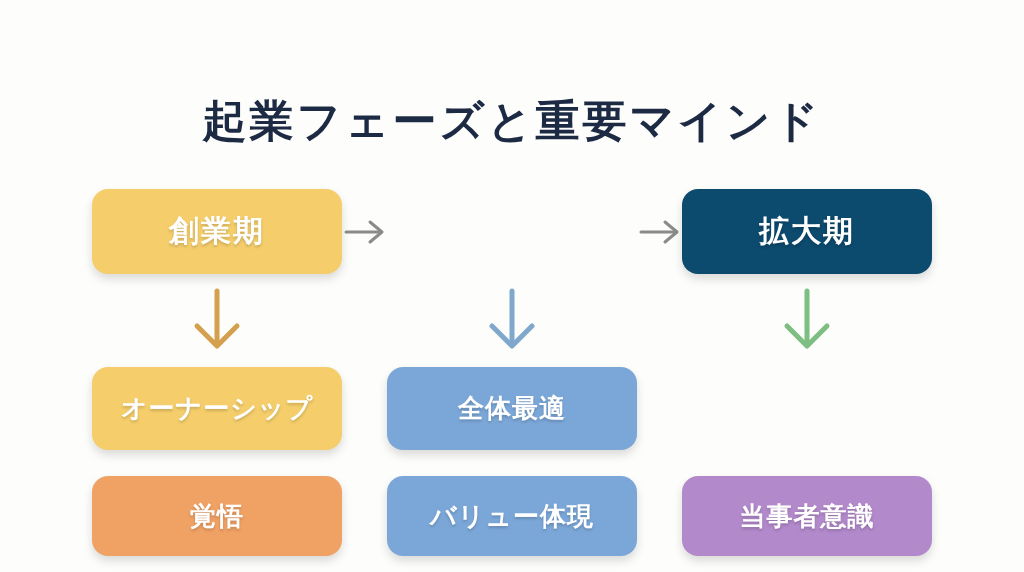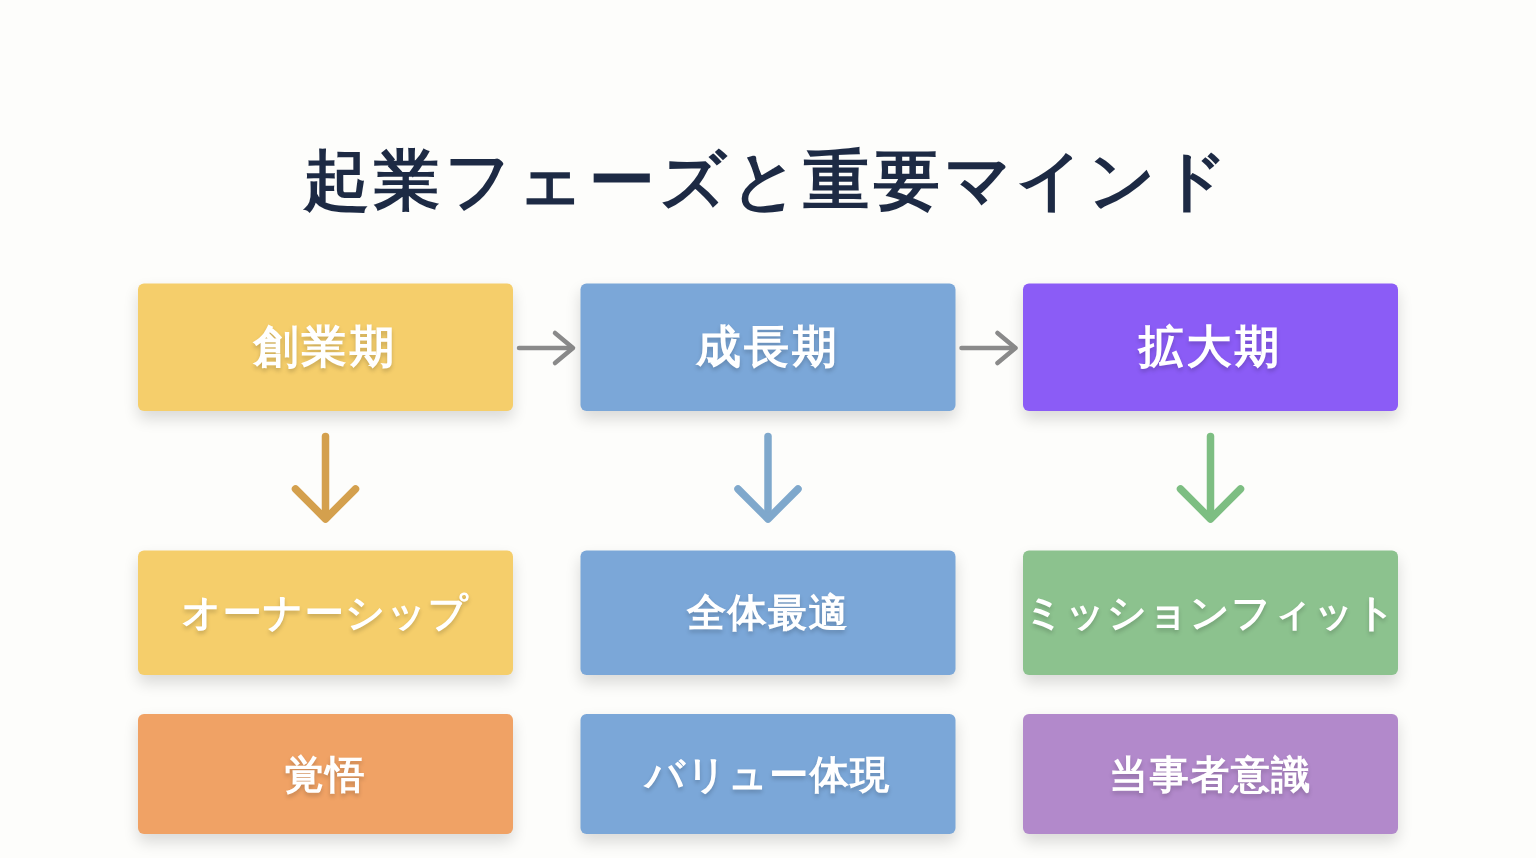--- a/index.html
+++ b/index.html
@@ -24,21 +24,21 @@
     line-height: 58px;
     text-align: center;
     font-size: 44px;
     font-weight: 800;
     letter-spacing: 3px;
     color: #1d2a44;
   }
   .box {
     position: absolute;
     width: 250px;
-    border-radius: 4px;
+    border-radius: 16px;
     display: flex;
     align-items: center;
     justify-content: center;
     color: #ffffff;
     font-weight: 700;
     text-shadow: 0 2px 3px rgba(0,0,0,0.18);
     box-shadow: 0 5px 10px rgba(0,0,0,0.14);
   }
   .phase-box { top: 145px; height: 85px; font-size: 30px; letter-spacing: 2px; }
   .mindset-box-1 { top: 323px; height: 83px; font-size: 26px; letter-spacing: 1px; }
@@ -76,32 +76,29 @@
     <span>創業期</span>
   </div>
 
   <div class="h-arrow h-arrow-1" style="color: rgb(138, 138, 138);">
     <svg viewBox="0 0 45 32">
       <line x1="4" y1="16" x2="38" y2="16" stroke="currentColor" stroke-width="3" stroke-linecap="round"></line>
       <polyline points="28,6 40,16 28,26" fill="none" stroke="currentColor" stroke-width="3" stroke-linecap="round" stroke-linejoin="round"></polyline>
     </svg>
   </div>
 
-  <div class="box phase-box col-2" style="background: rgb(123, 167, 216);">
-    <span>成長期</span>
-  </div>
 
   <div class="h-arrow h-arrow-2" style="color: rgb(138, 138, 138);">
     <svg viewBox="0 0 45 32">
       <line x1="4" y1="16" x2="38" y2="16" stroke="currentColor" stroke-width="3" stroke-linecap="round"></line>
       <polyline points="28,6 40,16 28,26" fill="none" stroke="currentColor" stroke-width="3" stroke-linecap="round" stroke-linejoin="round"></polyline>
     </svg>
   </div>
 
-  <div class="box phase-box col-3" style="background: #8b5cf6;">
+  <div class="box phase-box col-3" style="background: #0c4a6e;">
     <span>拡大期</span>
   </div>
 
   <div class="d-arrow d-arrow-1" style="color: rgb(212, 160, 77);">
     <svg viewBox="0 0 52 64">
       <line x1="26" y1="3" x2="26" y2="56" stroke="currentColor" stroke-width="5" stroke-linecap="round"></line>
       <polyline points="6,38 26,58 46,38" fill="none" stroke="currentColor" stroke-width="5" stroke-linecap="round" stroke-linejoin="round"></polyline>
     </svg>
   </div>
   <div class="d-arrow d-arrow-2" style="color: rgb(127, 168, 204);">
@@ -116,23 +113,20 @@
       <polyline points="6,38 26,58 46,38" fill="none" stroke="currentColor" stroke-width="5" stroke-linecap="round" stroke-linejoin="round"></polyline>
     </svg>
   </div>
 
   <div class="box mindset-box-1 col-1" style="background: rgb(245, 206, 107);">
     <span>オーナーシップ</span>
   </div>
   <div class="box mindset-box-1 col-2" style="background: rgb(123, 167, 216);">
     <span>全体最適</span>
   </div>
-  <div class="box mindset-box-1 col-3" style="background: rgb(140, 194, 142);">
-    <span>ミッションフィット</span>
-  </div>
 
   <div class="box mindset-box-2 col-1" style="background: rgb(240, 162, 101);">
     <span>覚悟</span>
   </div>
   <div class="box mindset-box-2 col-2" style="background: rgb(123, 167, 216);">
     <span>バリュー体現</span>
   </div>
   <div class="box mindset-box-2 col-3" style="background: rgb(178, 137, 203); justify-content: center;">
     <span>当事者意識</span>
   </div>

